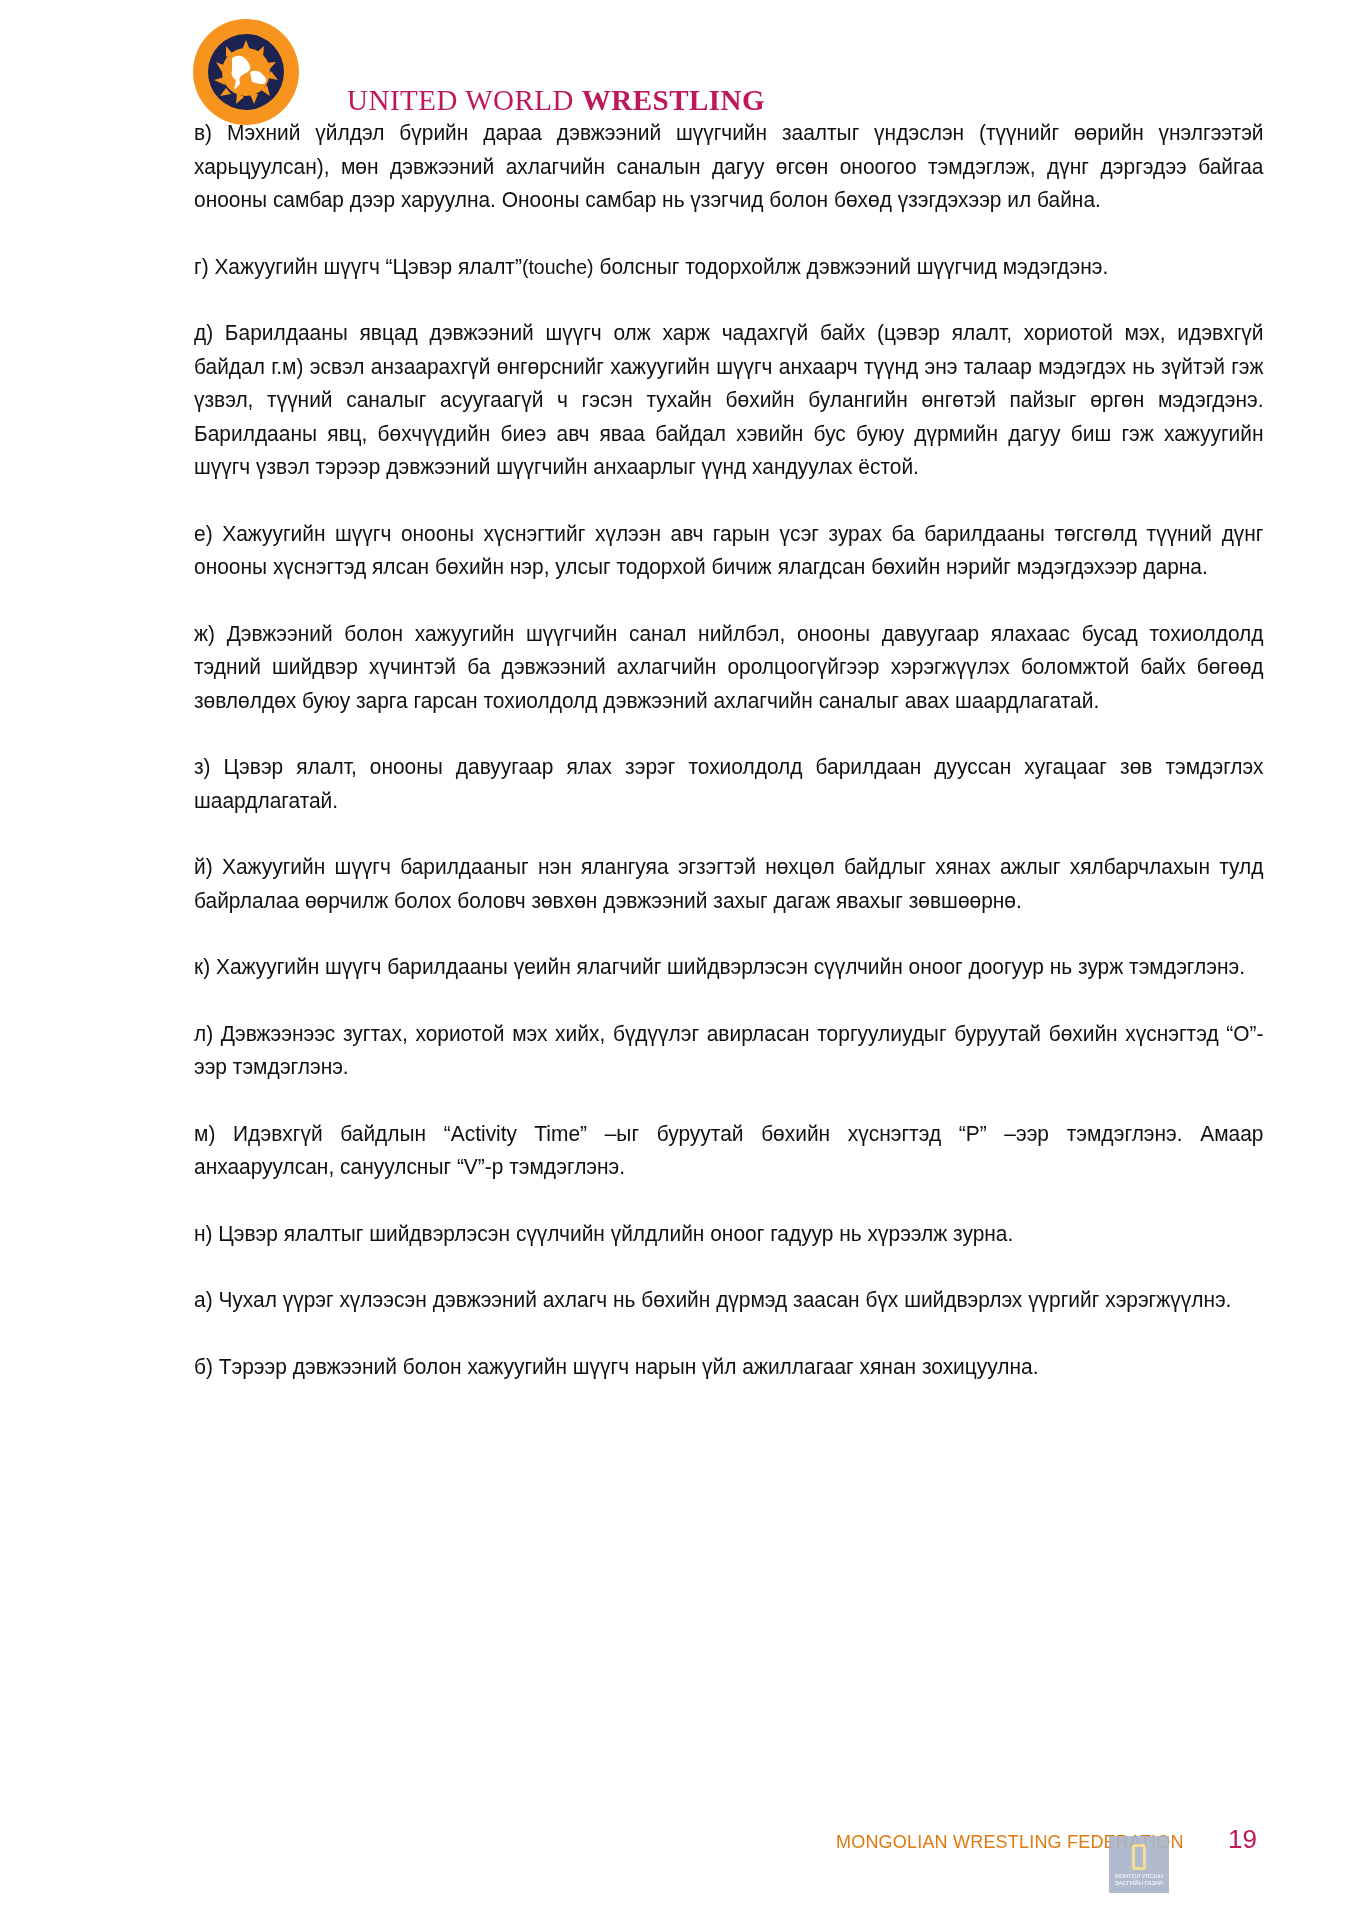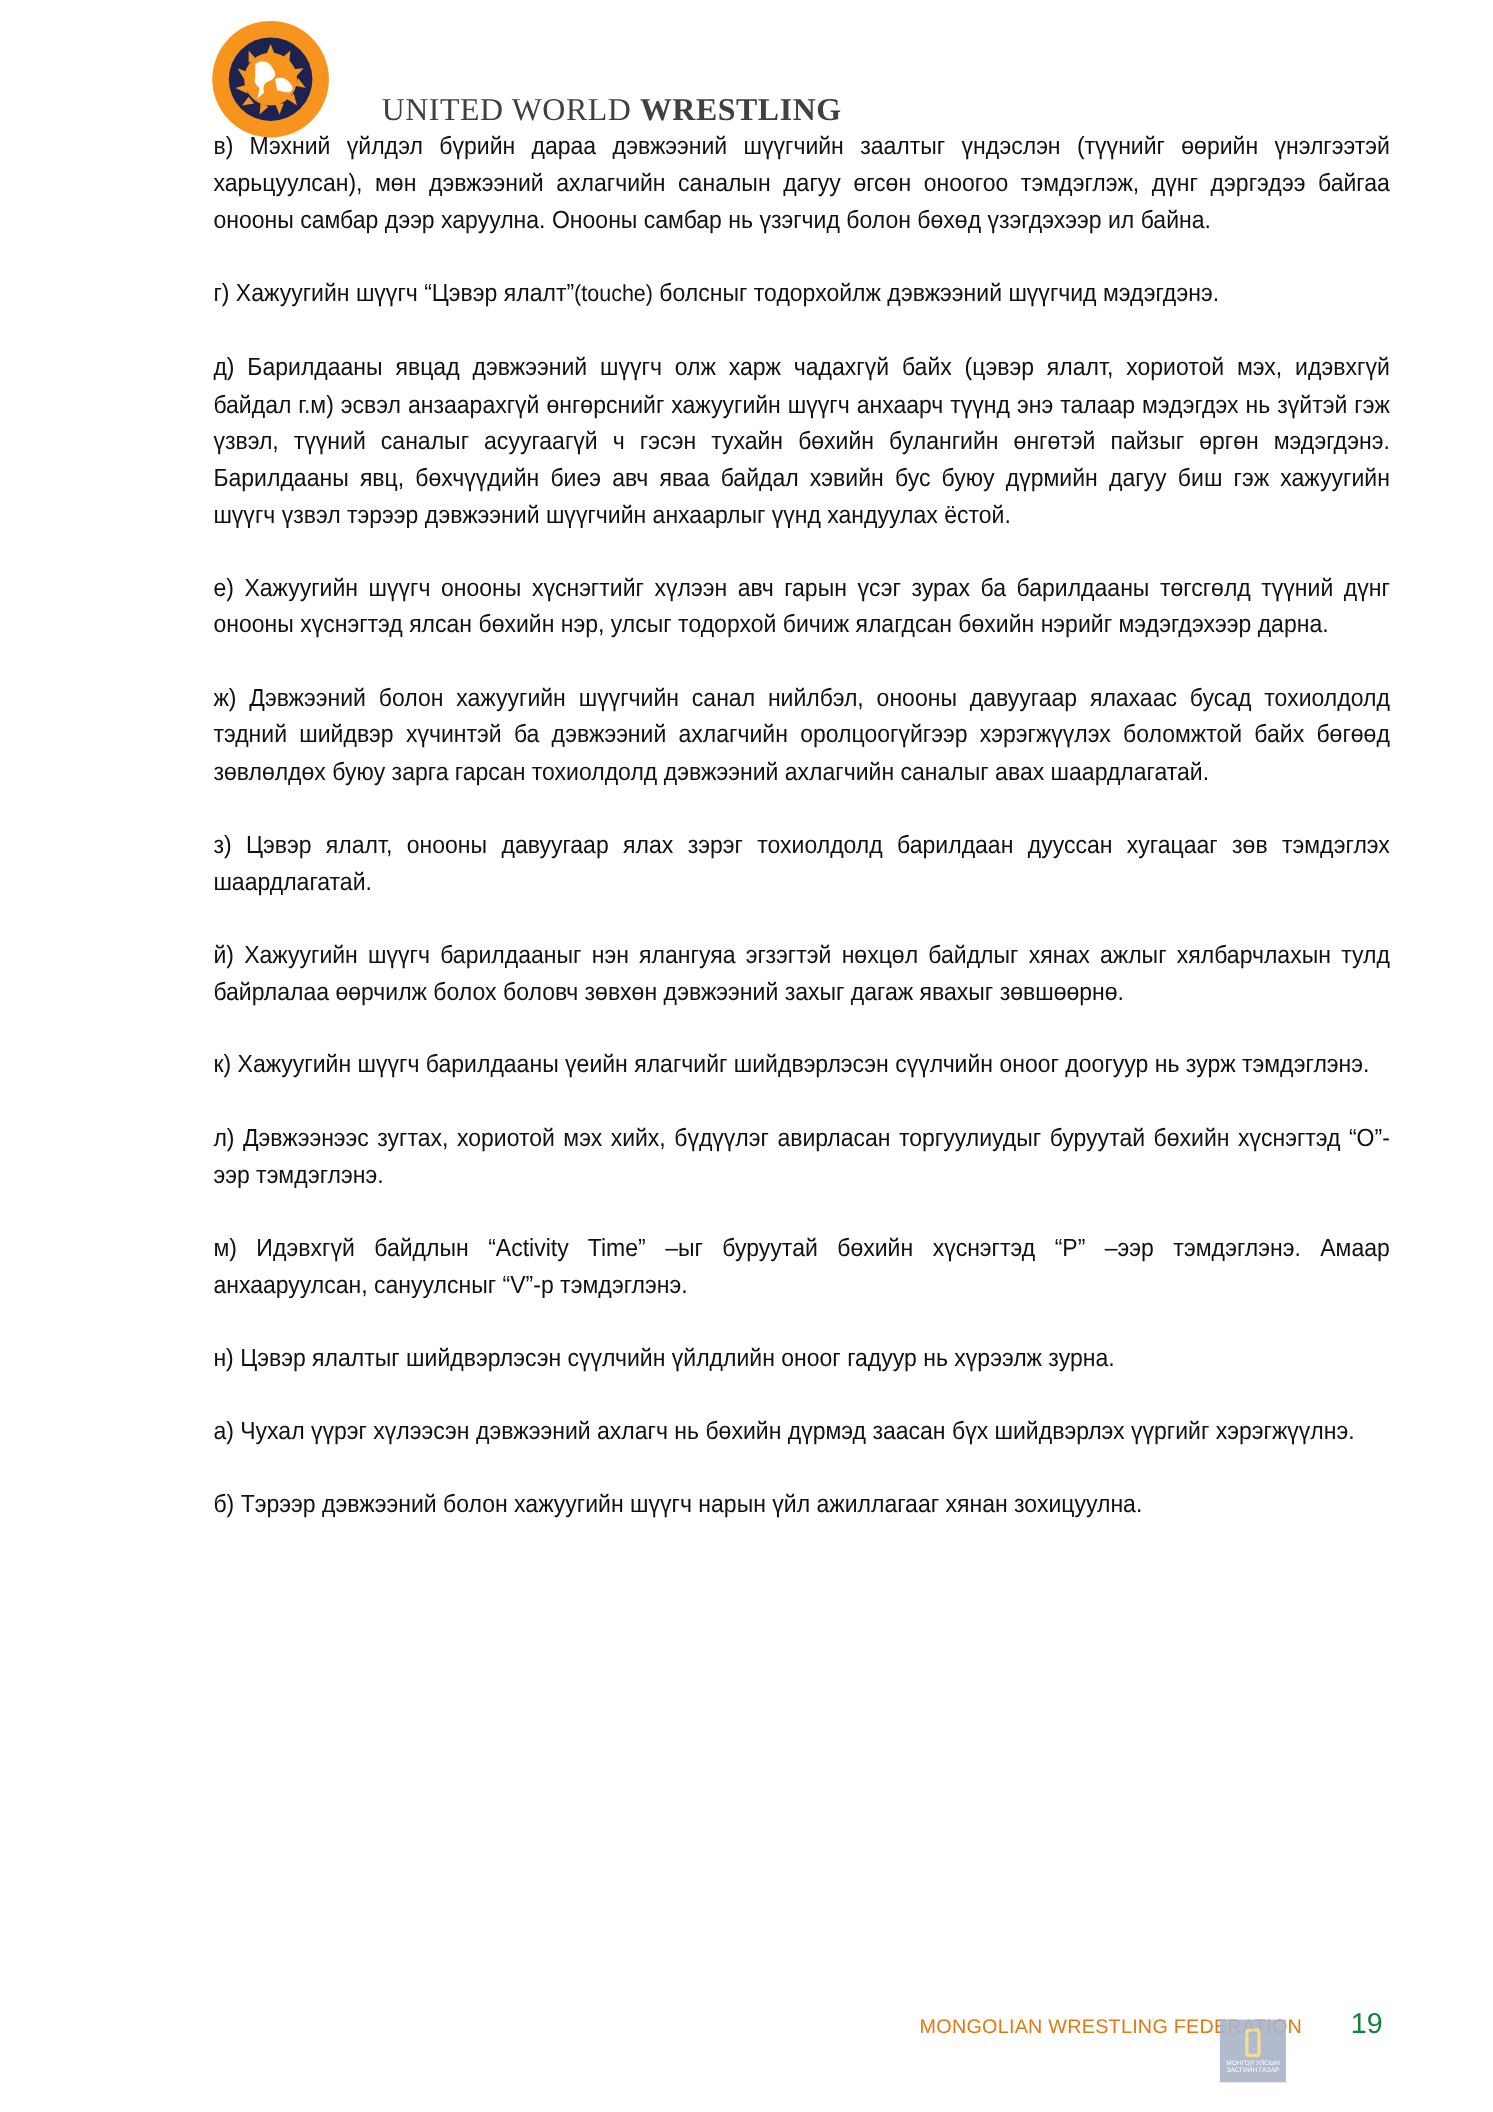--- a/index.html
+++ b/index.html
@@ -21,21 +21,21 @@
       top: 18px;
       width: 108px;
       height: 108px;
     }
     .brand {
       position: absolute;
       left: 347px;
       top: 84px;
       font-family: "Liberation Serif", serif;
       font-size: 29px;
-      color: #404040;
+      color: #be185d;
       letter-spacing: 0.5px;
       white-space: nowrap;
     }
     .brand b { font-weight: bold; }
     .content {
       position: absolute;
       left: 194px;
       top: 116px;
       width: 1070px;
     }
@@ -67,21 +67,21 @@
       font-size: 18px;
       color: #e07a10;
       letter-spacing: 0.2px;
       white-space: nowrap;
     }
     .footer-page {
       position: absolute;
       left: 1228px;
       top: 1824px;
       font-size: 26px;
-      color: #15803d;
+      color: #be185d;
     }
     .stamp {
       position: absolute;
       left: 1109px;
       top: 1836px;
       width: 60px;
       height: 57px;
       background: #a9b4c8;
       opacity: 0.9;
       display: flex;

